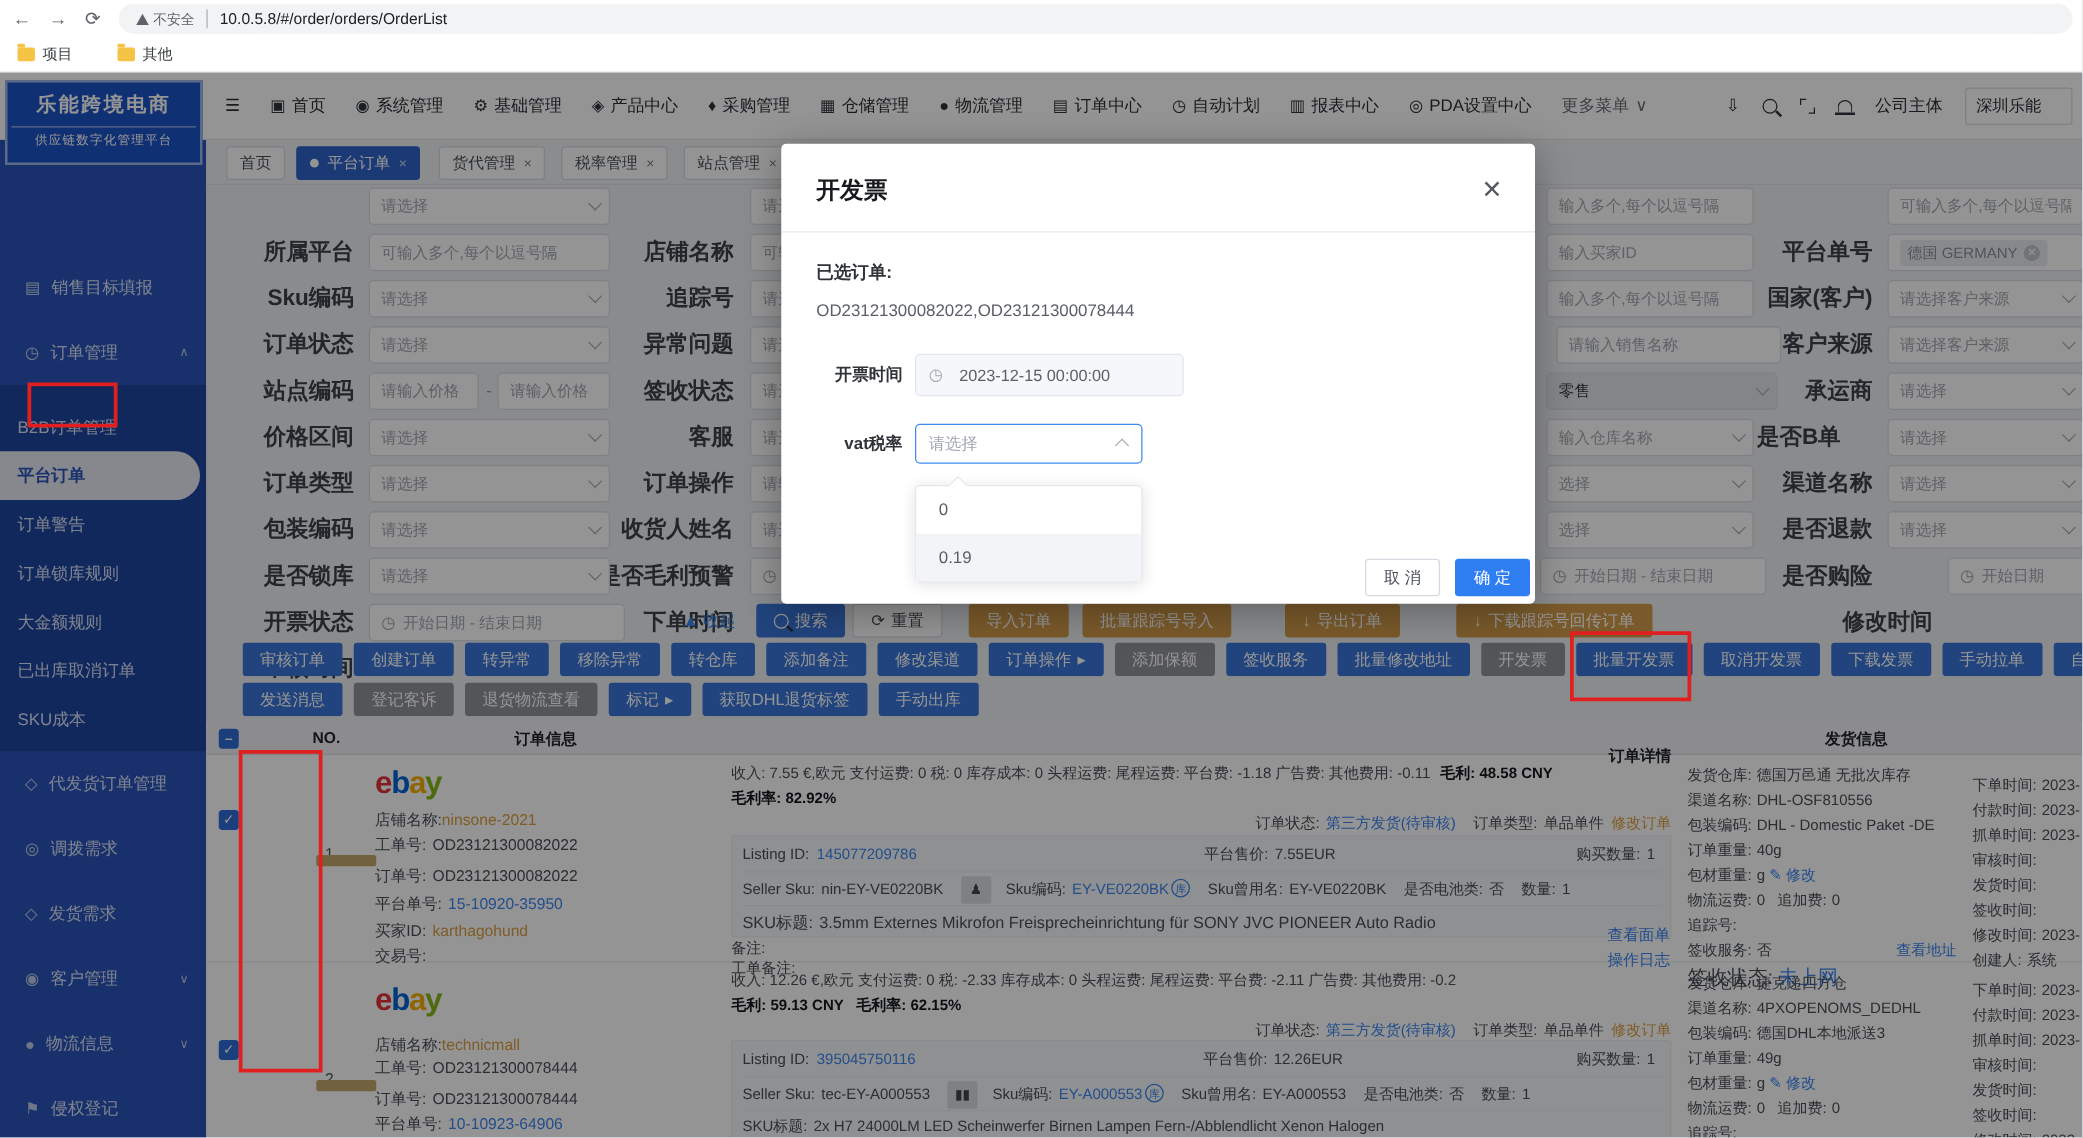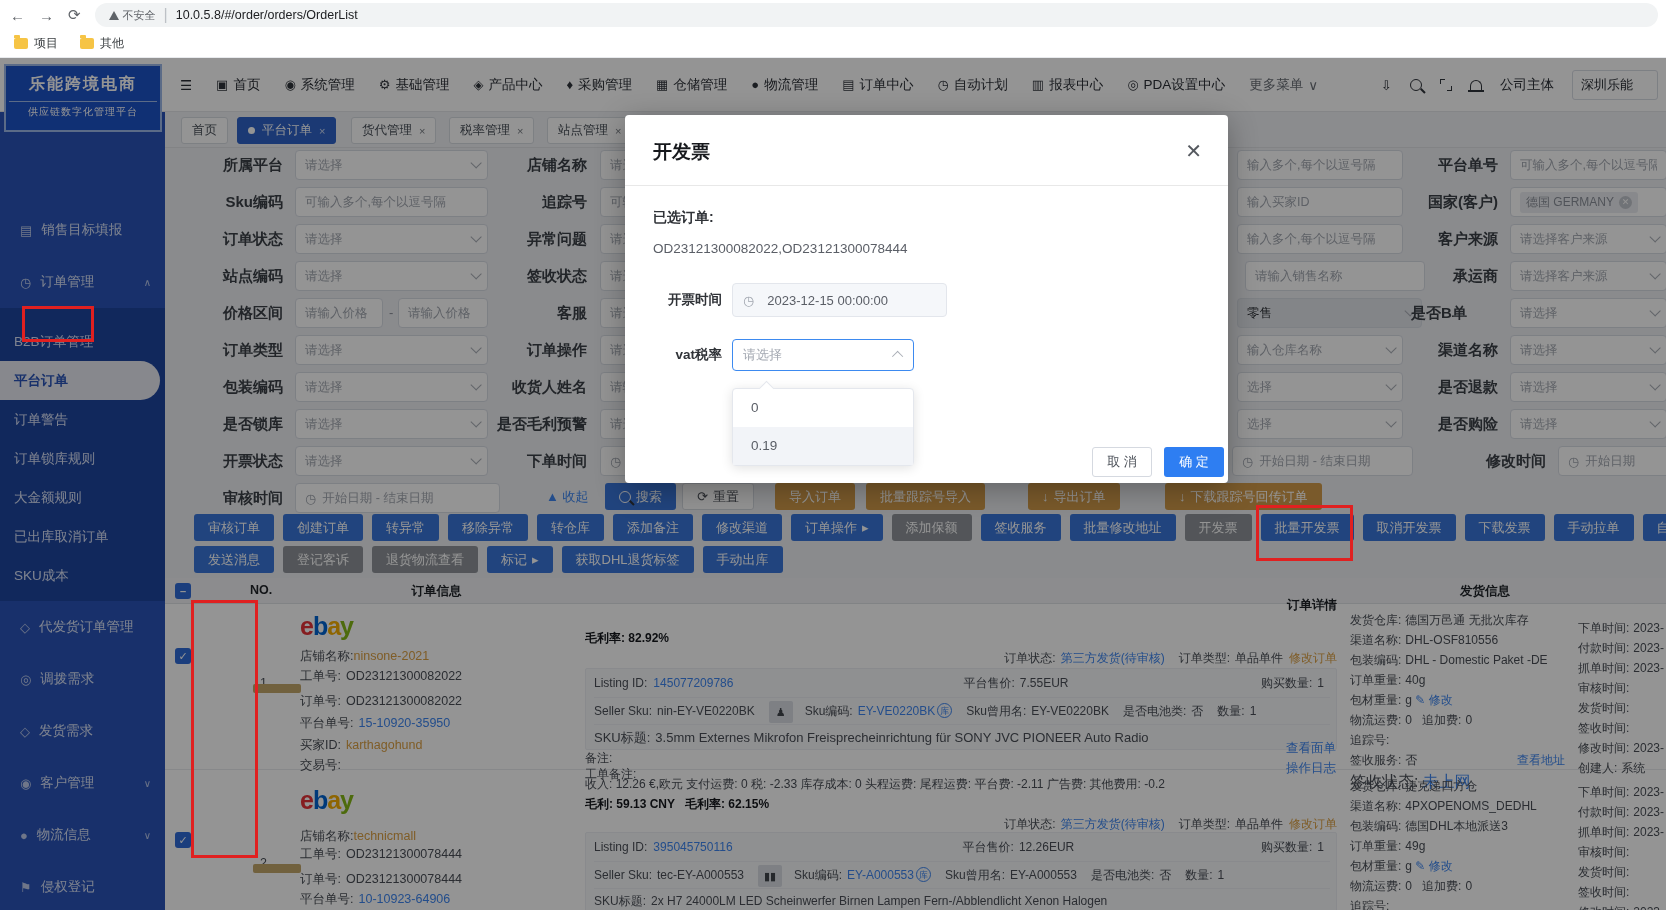--- a/index.html
+++ b/index.html
@@ -7,21 +7,21 @@
   #stage { position:relative; width:1666px; height:910px; overflow:hidden; }
 
   
   #chrome { position:absolute; left:0; top:0; width:100%; height:30px; background:#fff; display:flex; align-items:center; gap:14px; padding-left:10px; }
   #chrome .nav-ic { color:#5f6368; font-size:15px; }
   #urlbar { flex:1; height:24px; background:#f1f3f4; border-radius:12px; display:flex; align-items:center; gap:8px; padding:0 14px; margin-right:8px; }
   #urlbar .warn { color:#5f6368; font-size:11px; display:flex; align-items:center; gap:4px; }
   #urlbar .tri { width:0;height:0;border-left:5px solid transparent;border-right:5px solid transparent;border-bottom:9px solid #5f6368; display:inline-block; }
   #urlbar .sep { color:#bdc1c6; }
   #urlbar .url { color:#202124; font-size:12.5px; }
-  #bookmarks { position:absolute; left:0; top:30px; width:100%; height:28px; background:#fff; border-bottom:1px solid #e8eaed; display:flex; align-items:center; gap:22px; padding-left:14px; }
+  #bookmarks { position:absolute; left:0; top:30px; width:100%; height:28px; background:#fff; border-bottom:1px solid #e8eaed; display:flex; align-items:center; gap:36px; padding-left:14px; }
   .bm { display:flex; align-items:center; gap:6px; font-size:12px; color:#3c4043; }
   .folder { width:14px; height:11px; background:#f6c445; border-radius:2px; position:relative; }
   .folder:before { content:""; position:absolute; left:0; top:-3px; width:6px; height:3px; background:#f6c445; border-radius:1px 1px 0 0; }
 
   
   #app { position:absolute; left:0; top:58px; width:1666px; height:852px; background:#f0f2f5; }
   #app-header { position:absolute; left:0; top:0; width:100%; height:54px; background:#ffffff; border-bottom:1px solid #e4e6e9; display:flex; align-items:center; }
   #logo { position:absolute; left:4px; top:6px; width:158px; height:68px; background:#1d53c9; border:2px solid #9db8e8; z-index:5; color:#fff; text-align:center; }
   #logo .l1 { font-size:16px; font-weight:bold; letter-spacing:2px; margin-top:8px; }
   #logo .l2 { font-size:10px; letter-spacing:1px; border-top:1px solid #9db8e8; margin:6px 3px 0 3px; padding-top:3px; }
@@ -49,21 +49,21 @@
 
   
   #main { position:absolute; left:165px; top:54px; right:0; bottom:0; background:#eef0f3; overflow:hidden; }
   #tabbar { position:absolute; left:0; top:0; width:100%; height:36px; background:#f0f2f5; border-bottom:1px solid #e0e2e6; }
   .tab { position:absolute; top:5px; height:27px; background:#fff; border:1px solid #d8dce2; border-radius:3px; display:flex; align-items:center; gap:7px; padding:0 10px; font-size:12.5px; color:#495059; cursor:pointer; white-space:nowrap; }
   .tab.active { background:#2f63c9; border-color:#2f63c9; color:#fff; }
   .tab .dot { width:7px; height:7px; border-radius:50%; background:#fff; }
   .tab .x { font-size:11px; opacity:.75; }
 
   
-  .flabel { position:absolute; height:30px; line-height:30px; text-align:right; font-size:15px; font-weight:600; color:#3c4148; white-space:nowrap; overflow:hidden; }
+  .flabel { position:absolute; height:30px; line-height:30px; text-align:right; font-size:18px; font-weight:600; color:#3c4148; white-space:nowrap; overflow:hidden;margin-top:36px; }
   .fctl { position:absolute; height:30px; background:#fff; border:1px solid #d8dce4; border-radius:4px; display:flex; align-items:center; padding:0 9px; font-size:12.5px; color:#a2a7b0; white-space:nowrap; overflow:hidden; }
   .fctl .ph { overflow:hidden; white-space:nowrap; }
   .fctl.filled { background:#e2e5ea; color:#2f3338; }
   .caret-d { margin-left:auto; width:8px; height:8px; border-right:1.4px solid #a9aeb6; border-bottom:1.4px solid #a9aeb6; transform:rotate(45deg) translateY(-3px); flex:none; }
   .clock { font-size:13px; margin-right:6px; color:#a2a7b0; flex:none; }
   .range-dash { position:absolute; height:30px; line-height:30px; color:#8a8f98; font-size:13px; }
   .ftag { background:#ebedf1; border-radius:3px; color:#8b909a; font-size:12px; padding:2px 6px; display:flex; align-items:center; gap:5px; }
   .ftag .tx { width:13px; height:13px; border-radius:50%; background:#c2c6cd; color:#fff; font-size:9px; line-height:13px; text-align:center; }
 
   
@@ -564,20 +564,21 @@
               <span class="cbx" style="left: 10px; top: 44px;">✓</span>
               <span style="position: absolute; left: 95px; top: 72px;">1</span>
               <div class="ebay" style="position: absolute; left: 135px; top: 8px;"><i style="color: rgb(229, 50, 56);">e</i><i style="color: rgb(0, 100, 210);">b</i><i style="color: rgb(245, 175, 2);">a</i><i style="color: rgb(134, 184, 23);">y</i></div>
               <div class="lline" style="left: 135px; top: 44px; width: 280px;"><span>店铺名称:</span><span class="orange">ninsone-2021</span></div>
               <div class="lline" style="left: 135px; top: 64px; width: 280px;"><span>工单号:</span><span style="margin-left: 5px;">OD23121300082022</span></div>
               <div class="lline" style="left: 135px; top: 89px; width: 280px;"><span>订单号:</span><span style="margin-left: 5px;">OD23121300082022</span></div>
               <div class="lline" style="left: 135px; top: 111px; width: 280px;"><span>平台单号:</span><span class="blue link" style="margin-left: 5px;">15-10920-35950</span></div>
               <div class="lline" style="left: 135px; top: 133px; width: 280px;"><span>买家ID:</span><span class="orange" style="margin-left: 5px;">karthagohund</span></div>
               <div class="lline" style="left: 135px; top: 153px; width: 280px;"><span>交易号:</span><span style="margin-left: 5px;"></span></div>
               <div class="tanbar" style="left: 88px; top: 80px;"></div>
+              <div class="lline" style="left: 420px; top: 6px; width: 900px; font-size: 12px;"><span>收入: 7.55 €,欧元  支付运费: 0  税: 0  库存成本: 0  头程运费:   尾程运费:   平台费: -1.18  广告费:   其他费用: -0.11</span><span class="bold" style="margin-left: 8px;">毛利: 48.58 CNY</span></div>
               <div class="lline" style="left: 420px; top: 26px; width: 600px; font-size: 12px;"><span class="bold">毛利率: 82.92%</span></div>
               <div class="lline" style="left: 620px; top: 46px; width: 552px; text-align: right; font-size: 12px;"><span>订单状态:</span><span class="blue link" style="margin: 0px 14px 0px 5px;">第三方发货(待审核)</span><span>订单类型:</span><span style="margin: 0px 6px 0px 5px;">单品单件</span><span class="orange link">修改订单</span></div>
               <div class="listing-box" style="top: 64px; height: 82px;">
                 <div class="lline" style="left: 8px; top: 6px; width: 736px; font-size: 12px;"><span>Listing ID:</span><span class="blue link" style="margin-left: 6px;">145077209786</span><span style="margin-left: 230px;"><span>平台售价:</span><span style="margin-left: 5px;">7.55EUR</span></span><span style="position: absolute; right: 6px; top: 0px;"><span>购买数量:</span><span style="margin-left: 5px;">1</span></span></div>
                 <div class="lline" style="left: 8px; top: 28px; width: 736px; font-size: 12px; border-top: 1px solid rgb(236, 238, 243); border-bottom: 1px solid rgb(236, 238, 243); height: 28px; line-height: 27px;"><span>Seller Sku:</span><span style="margin: 0px 14px 0px 5px;">nin-EY-VE0220BK</span><span class="thumb" style="margin-right: 12px;">♟</span><span>Sku编码:</span><span class="blue link" style="margin-left: 5px;">EY-VE0220BK</span><span class="kb">库</span><span style="margin-left: 14px;">Sku曾用名:</span><span style="margin: 0px 14px 0px 5px;">EY-VE0220BK</span><span>是否电池类:</span><span style="margin: 0px 14px 0px 5px;">否</span><span>数量:</span><span style="margin-left: 5px;">1</span></div>
                 <div class="lline" style="left: 8px; top: 60px; width: 736px; font-size: 13px;"><span>SKU标题:</span><span style="margin-left: 5px;">3.5mm Externes Mikrofon Freisprecheinrichtung für SONY JVC PIONEER Auto Radio</span></div>
               </div>
               <div class="lline" style="left: 420px; top: 146px; width: 300px; font-size: 12px;">备注:</div>
               <div class="lline" style="left: 420px; top: 162px; width: 300px; font-size: 12px;">工单备注:</div>
               <div class="lline blue link" style="left: 1095px; top: 136px; width: 76px; text-align: right; font-size: 12.5px;">查看面单</div>

